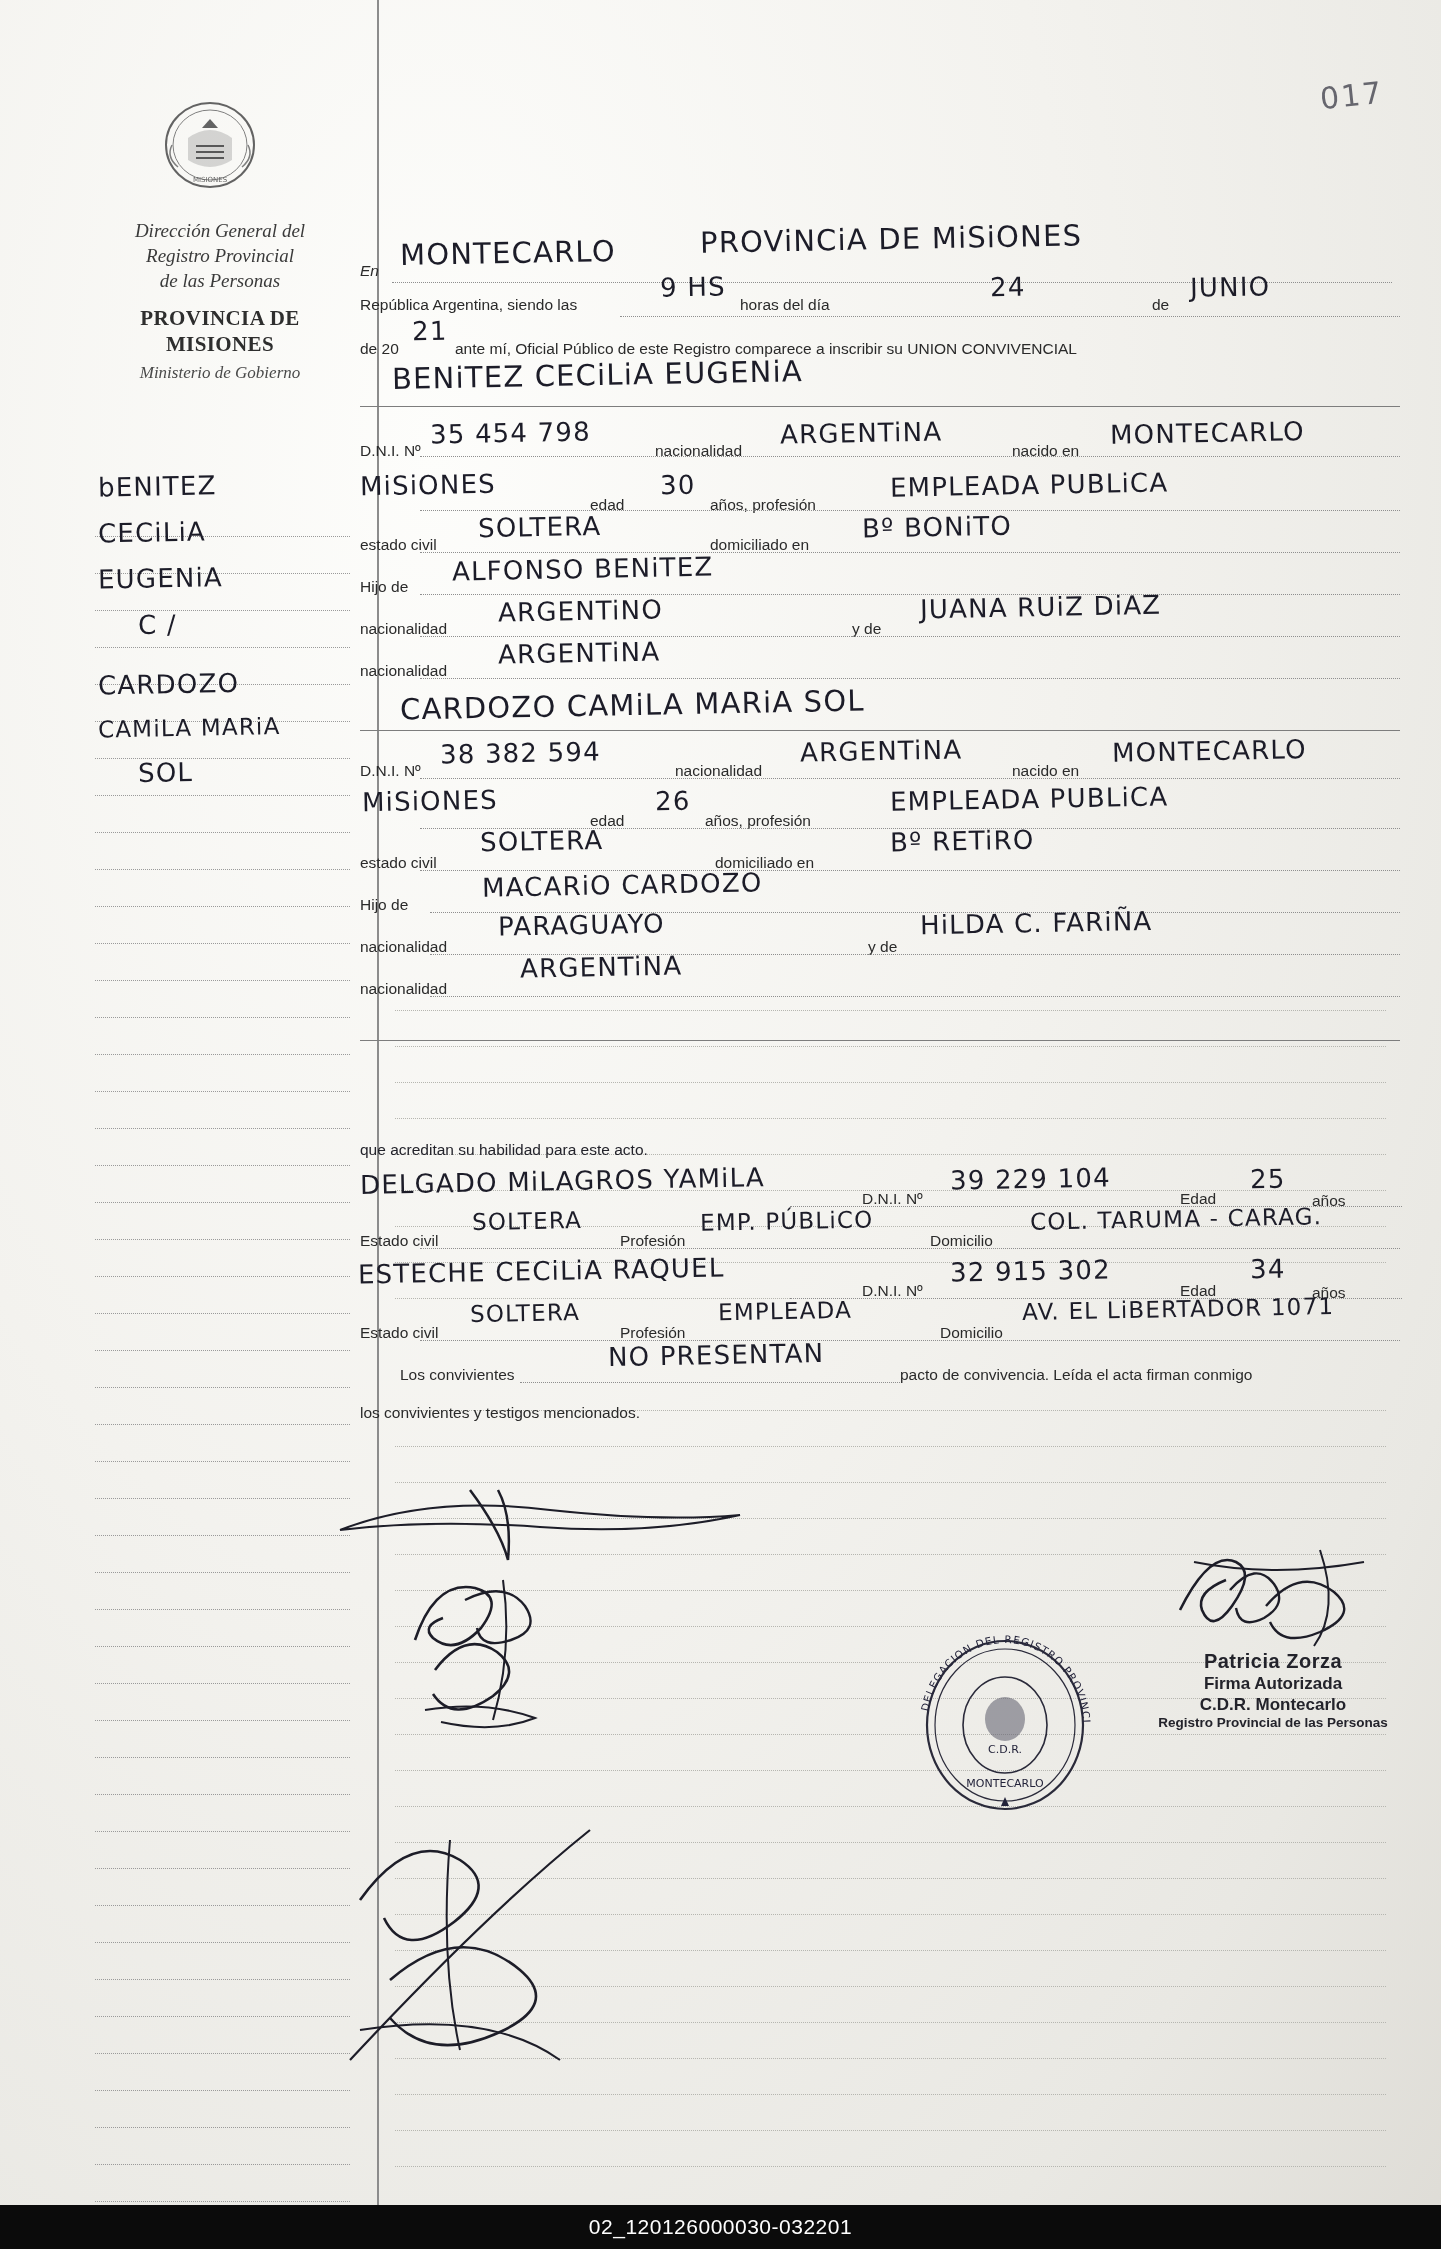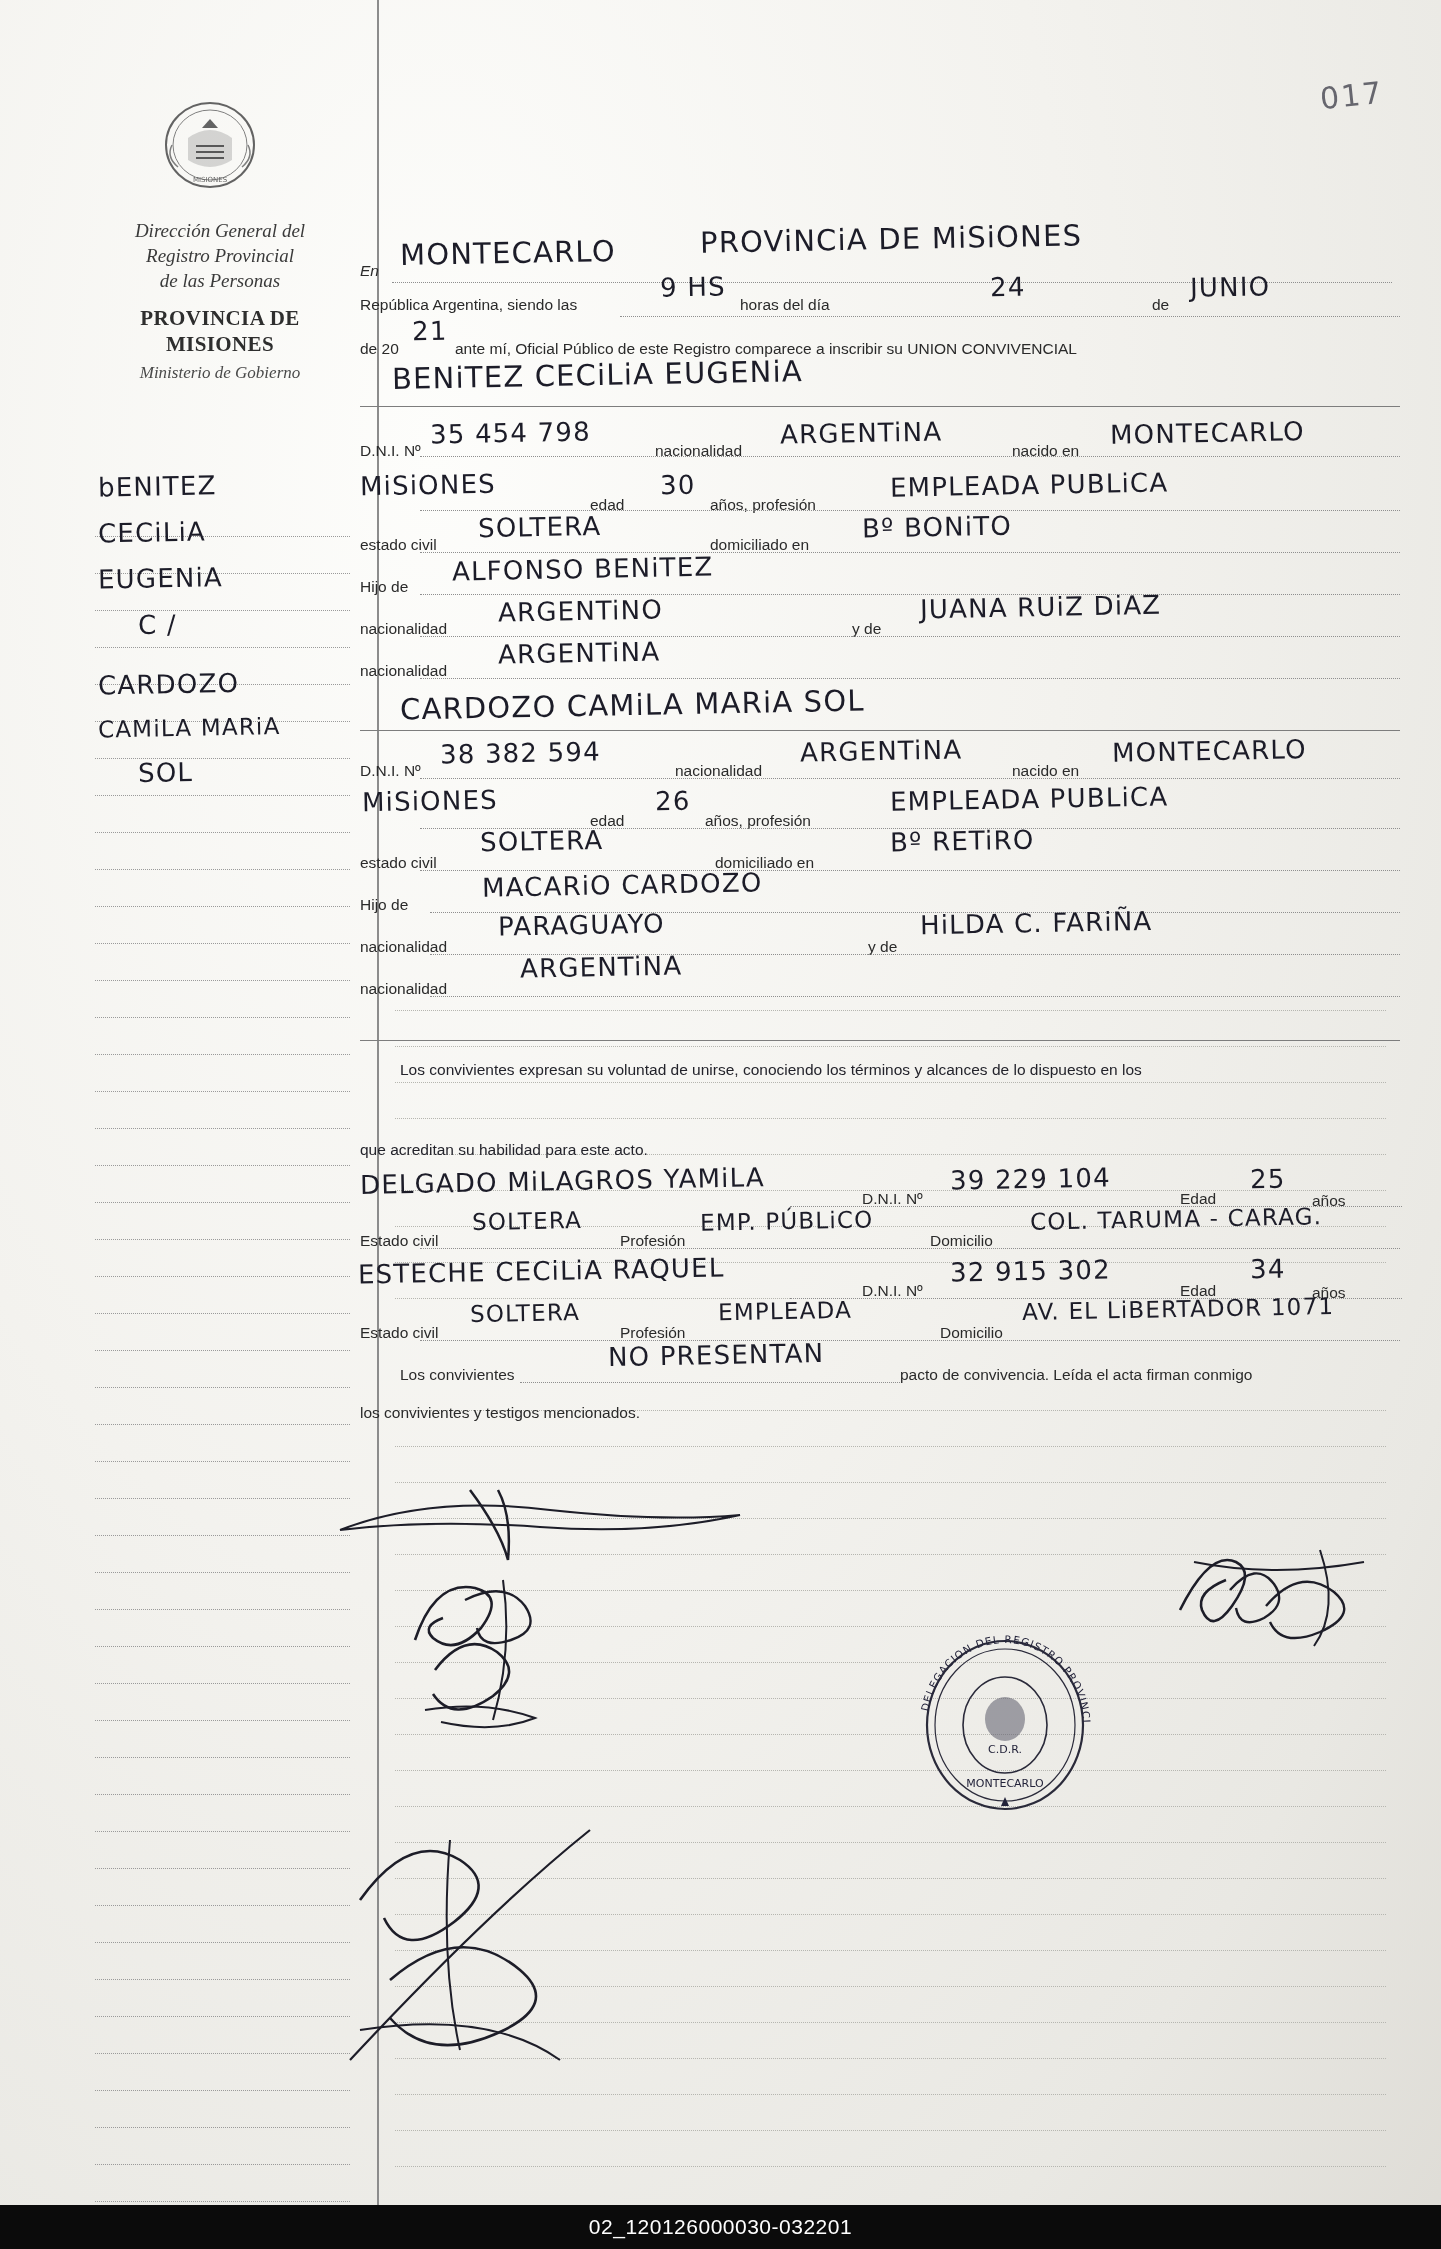--- a/index.html
+++ b/index.html
@@ -343,21 +343,20 @@
   <div class="pr" style="left:868px; top:938px;">y de</div>
   <div class="hw m" style="position:absolute; left:920px; top:908px;">HiLDA C. FARiÑA</div>
   <div class="rule" style="left:430px; top:954px; width:970px;"></div>
 
   <div class="pr" style="left:360px; top:980px;">nacionalidad</div>
   <div class="hw m" style="position:absolute; left:520px; top:952px;">ARGENTiNA</div>
   <div class="rule" style="left:430px; top:996px; width:970px;"></div>
 
   <div class="hrule" style="left:360px; top:1040px; width:1040px;"></div>
 
-  <div class="para" style="left:400px; top:1060px; width:1000px;">Los  convivientes   expresan   su  voluntad de unirse, conociendo  los términos y alcances de lo dispuesto en los</div>
   <div class="para" style="left:360px; top:1140px; width:1000px;">que  acreditan  su  habilidad  para  este  acto.</div>
 
   <div class="hw m" style="position:absolute; left:360px; top:1166px;">DELGADO MiLAGROS YAMiLA</div>
   <div class="pr" style="left:862px; top:1190px;">D.N.I. Nº</div>
   <div class="hw m" style="position:absolute; left:950px; top:1164px;">39 229 104</div>
   <div class="pr" style="left:1180px; top:1190px;">Edad</div>
   <div class="hw m" style="position:absolute; left:1250px; top:1164px;">25</div>
   <div class="pr" style="left:1312px; top:1192px;">años</div>
   <div class="rule" style="left:790px; top:1206px; width:612px;"></div>
 
@@ -440,17 +439,23 @@
   <div class="ink" style="left:1170px; top:1540px;">
     <svg width="220" height="110" viewBox="0 0 220 110">
       <path d="M10 70 q30 -60 56 -48 q20 10 -4 44 q-20 28 -30 4 q-6 -18 24 -30" fill="none" stroke="#1d1d28" stroke-width="2.6"></path>
       <path d="M60 50 q26 -30 44 -6 q14 20 -10 34 q-24 12 -28 -10" fill="none" stroke="#1d1d28" stroke-width="2.4"></path>
       <path d="M96 66 q34 -40 68 -14 q26 22 -14 40 q-38 16 -50 -10" fill="none" stroke="#1d1d28" stroke-width="2.4"></path>
       <path d="M24 22 q80 16 170 0" fill="none" stroke="#1d1d28" stroke-width="2"></path>
       <path d="M150 10 q20 60 -6 96" fill="none" stroke="#1d1d28" stroke-width="2"></path>
     </svg>
   </div>
 
+  <div id="authorized">
+    <div class="n">Patricia Zorza</div>
+    <div class="l">Firma Autorizada</div>
+    <div class="l">C.D.R. Montecarlo</div>
+    <div class="t">Registro Provincial de las Personas</div>
+  </div>
 
   <div id="footer-strip">
     <span>02_120126000030-032201</span>
   </div>
 </div>
 
 </body></html>

